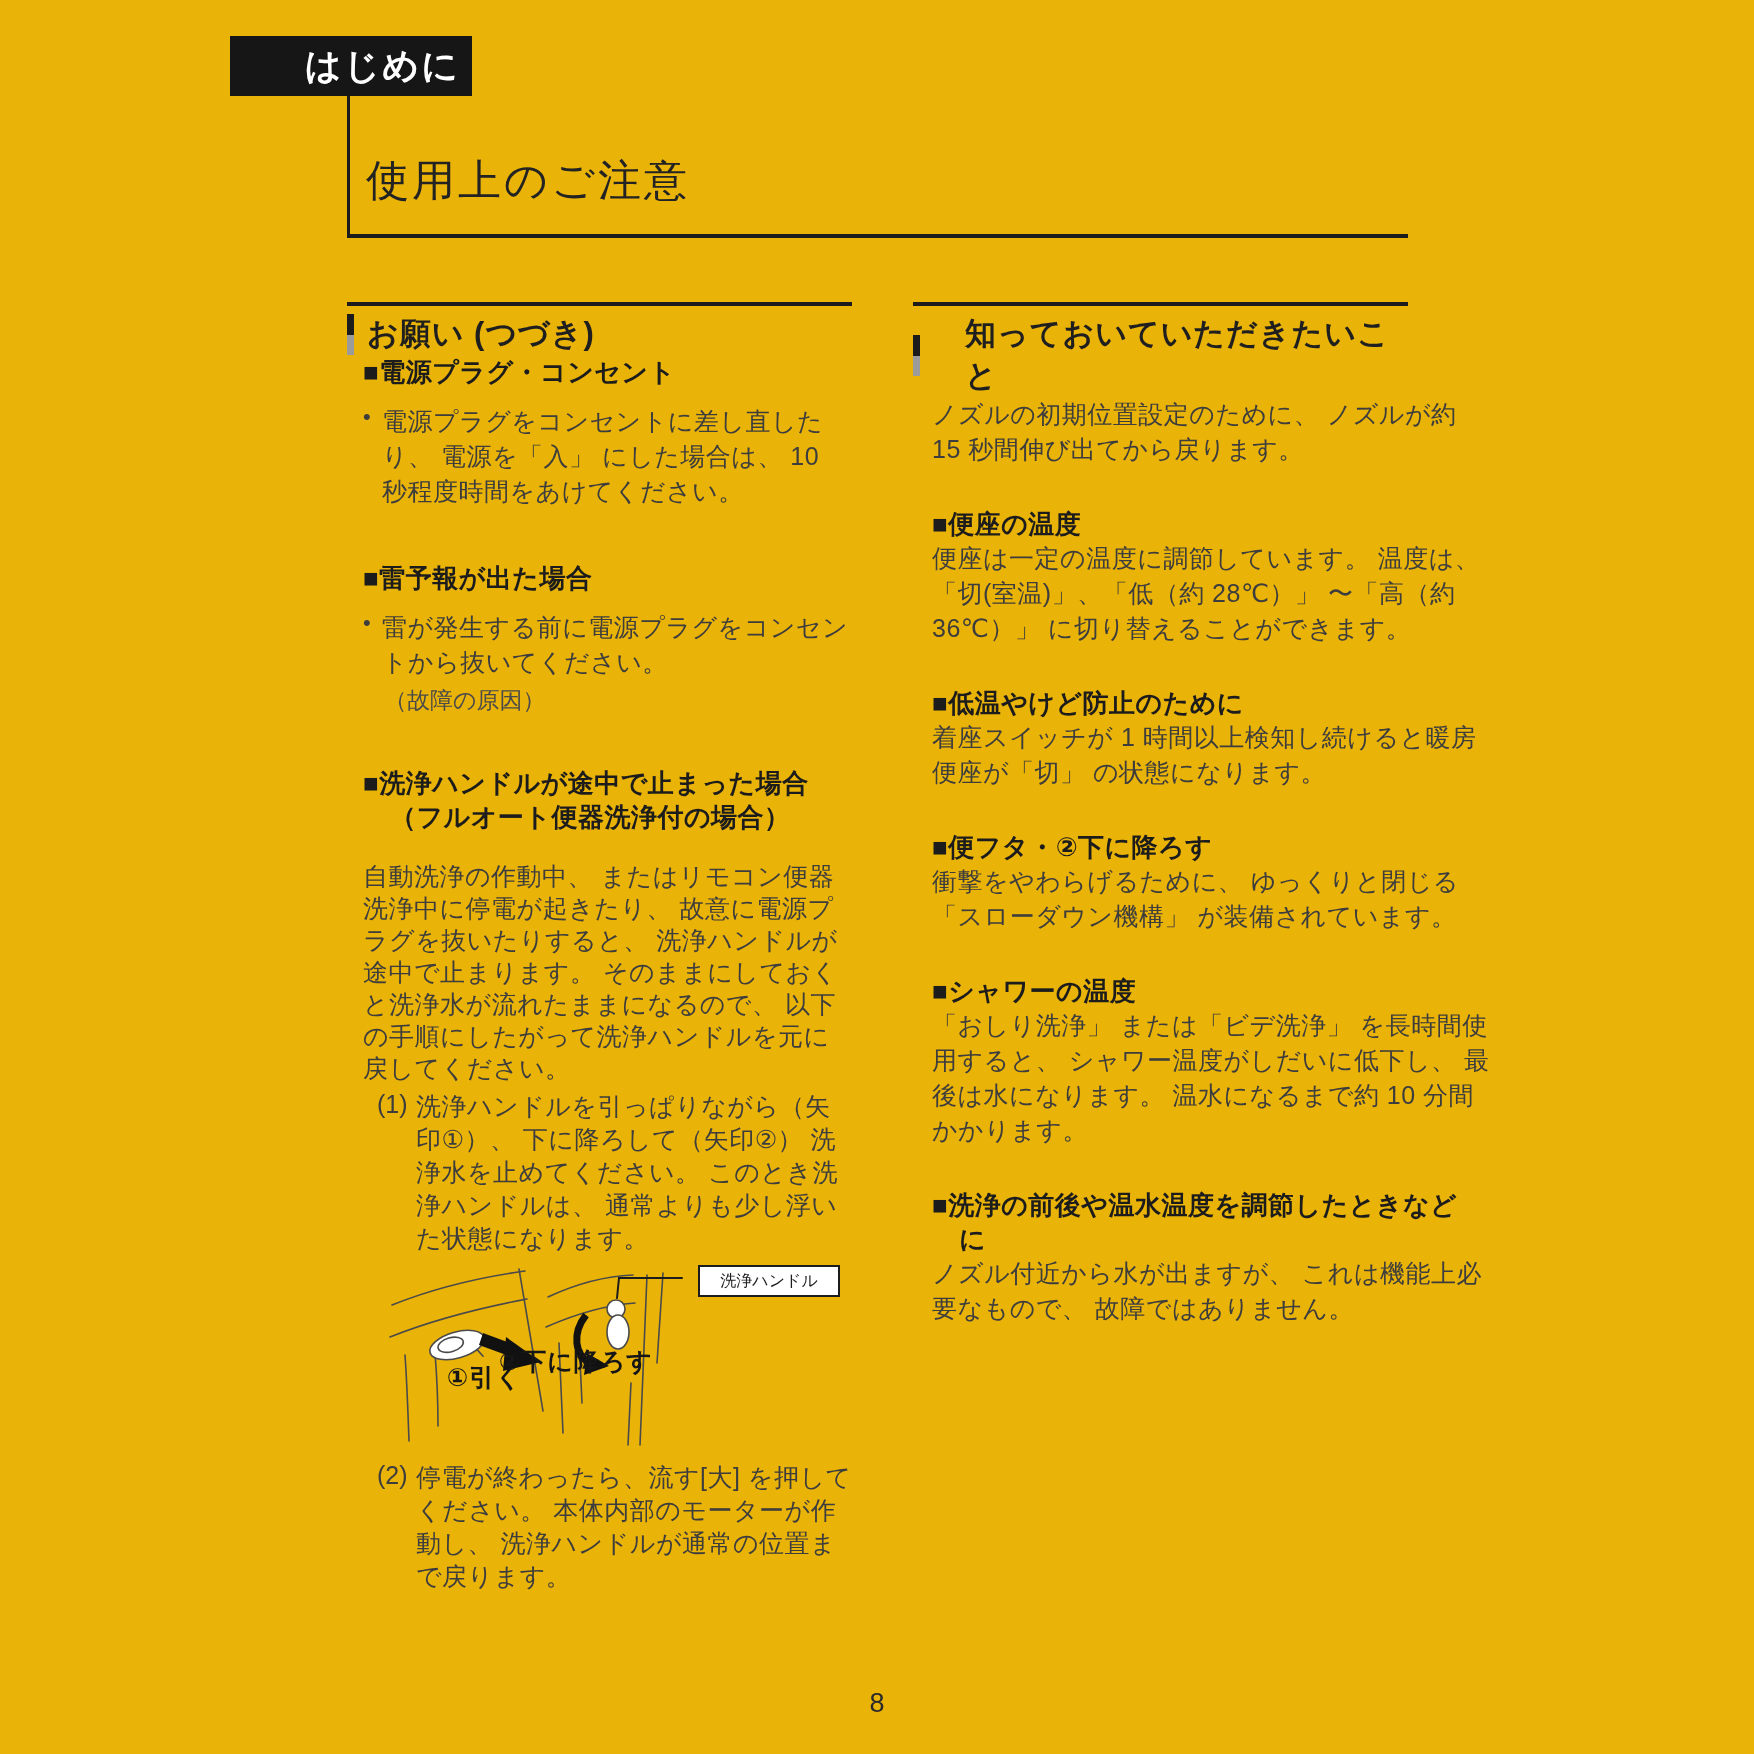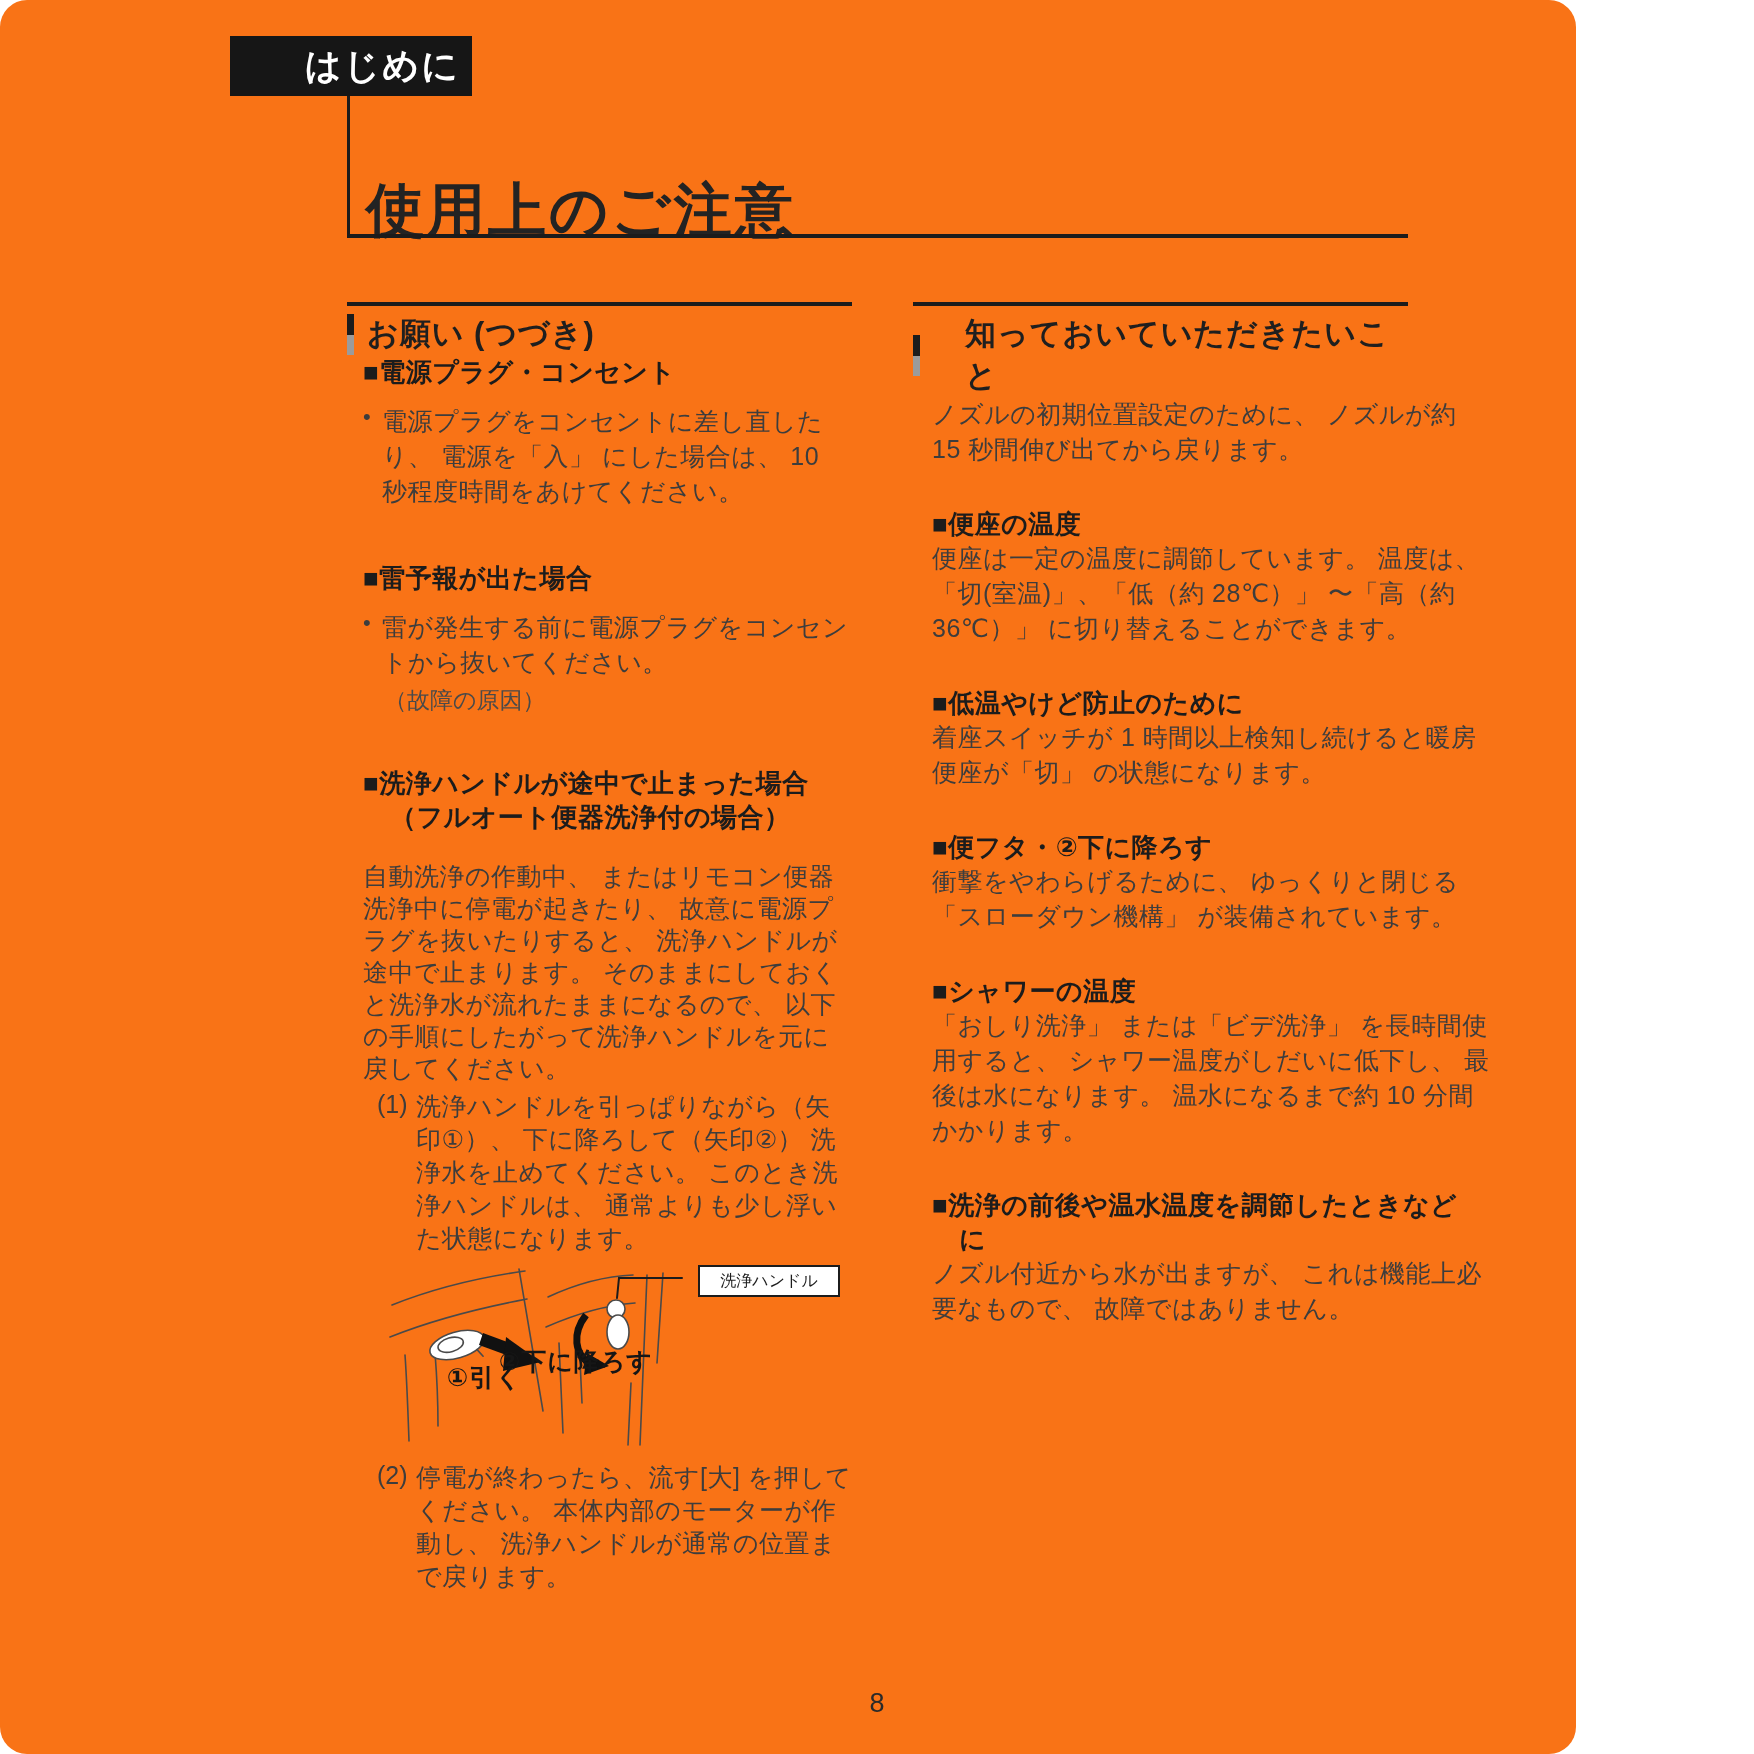--- a/index.html
+++ b/index.html
@@ -1,29 +1,29 @@
 <!DOCTYPE html>
 <html><head>
 <meta charset="utf-8">
 <style>
   html,body{margin:0;padding:0;background:#ffffff;}
   #page{
-    position:relative;width:1576px;height:1754px;background:#f97316;overflow:hidden;
-    font-family:"Liberation Sans","DejaVu Sans",sans-serif;color:#1c1c1c;border-radius:27px;
+    position:relative;width:1754px;height:1754px;background:#eab308;overflow:hidden;
+    font-family:"Liberation Sans","DejaVu Sans",sans-serif;color:#1c1c1c;
   }
   
   .tab{
     position:absolute;left:230px;top:36px;width:242px;height:60px;background:#161616;
     display:flex;align-items:center;justify-content:flex-end;padding-right:12px;box-sizing:border-box;
   }
   .tab span{color:#ffffff;font-size:36px;font-weight:bold;letter-spacing:2px;}
   
   .title-vline{position:absolute;left:347px;top:96px;width:3px;height:141px;background:#1c1c1c;}
   .page-title{
-    position:absolute;left:366px;top:172px;font-size:58px;font-weight:700;letter-spacing:3px;color:#232323;
+    position:absolute;left:366px;top:152px;font-size:43px;font-weight:400;letter-spacing:3px;color:#232323;
   }
   .title-rule{position:absolute;left:347px;top:234px;width:1061px;height:4px;background:#1c1c1c;}
   
   .col{position:absolute;top:302px;}
   .col-left{left:347px;width:505px;}
   .col-right{left:913px;width:578px;}
   .col-header{border-top:4px solid #1c1c1c;padding-top:7px;display:flex;align-items:center;}
   .col-right .col-header{width:495px;box-sizing:border-box;gap:32px;}
   .col-header .bar{
     width:7px;height:41px;margin-right:13px;flex:0 0 auto;

